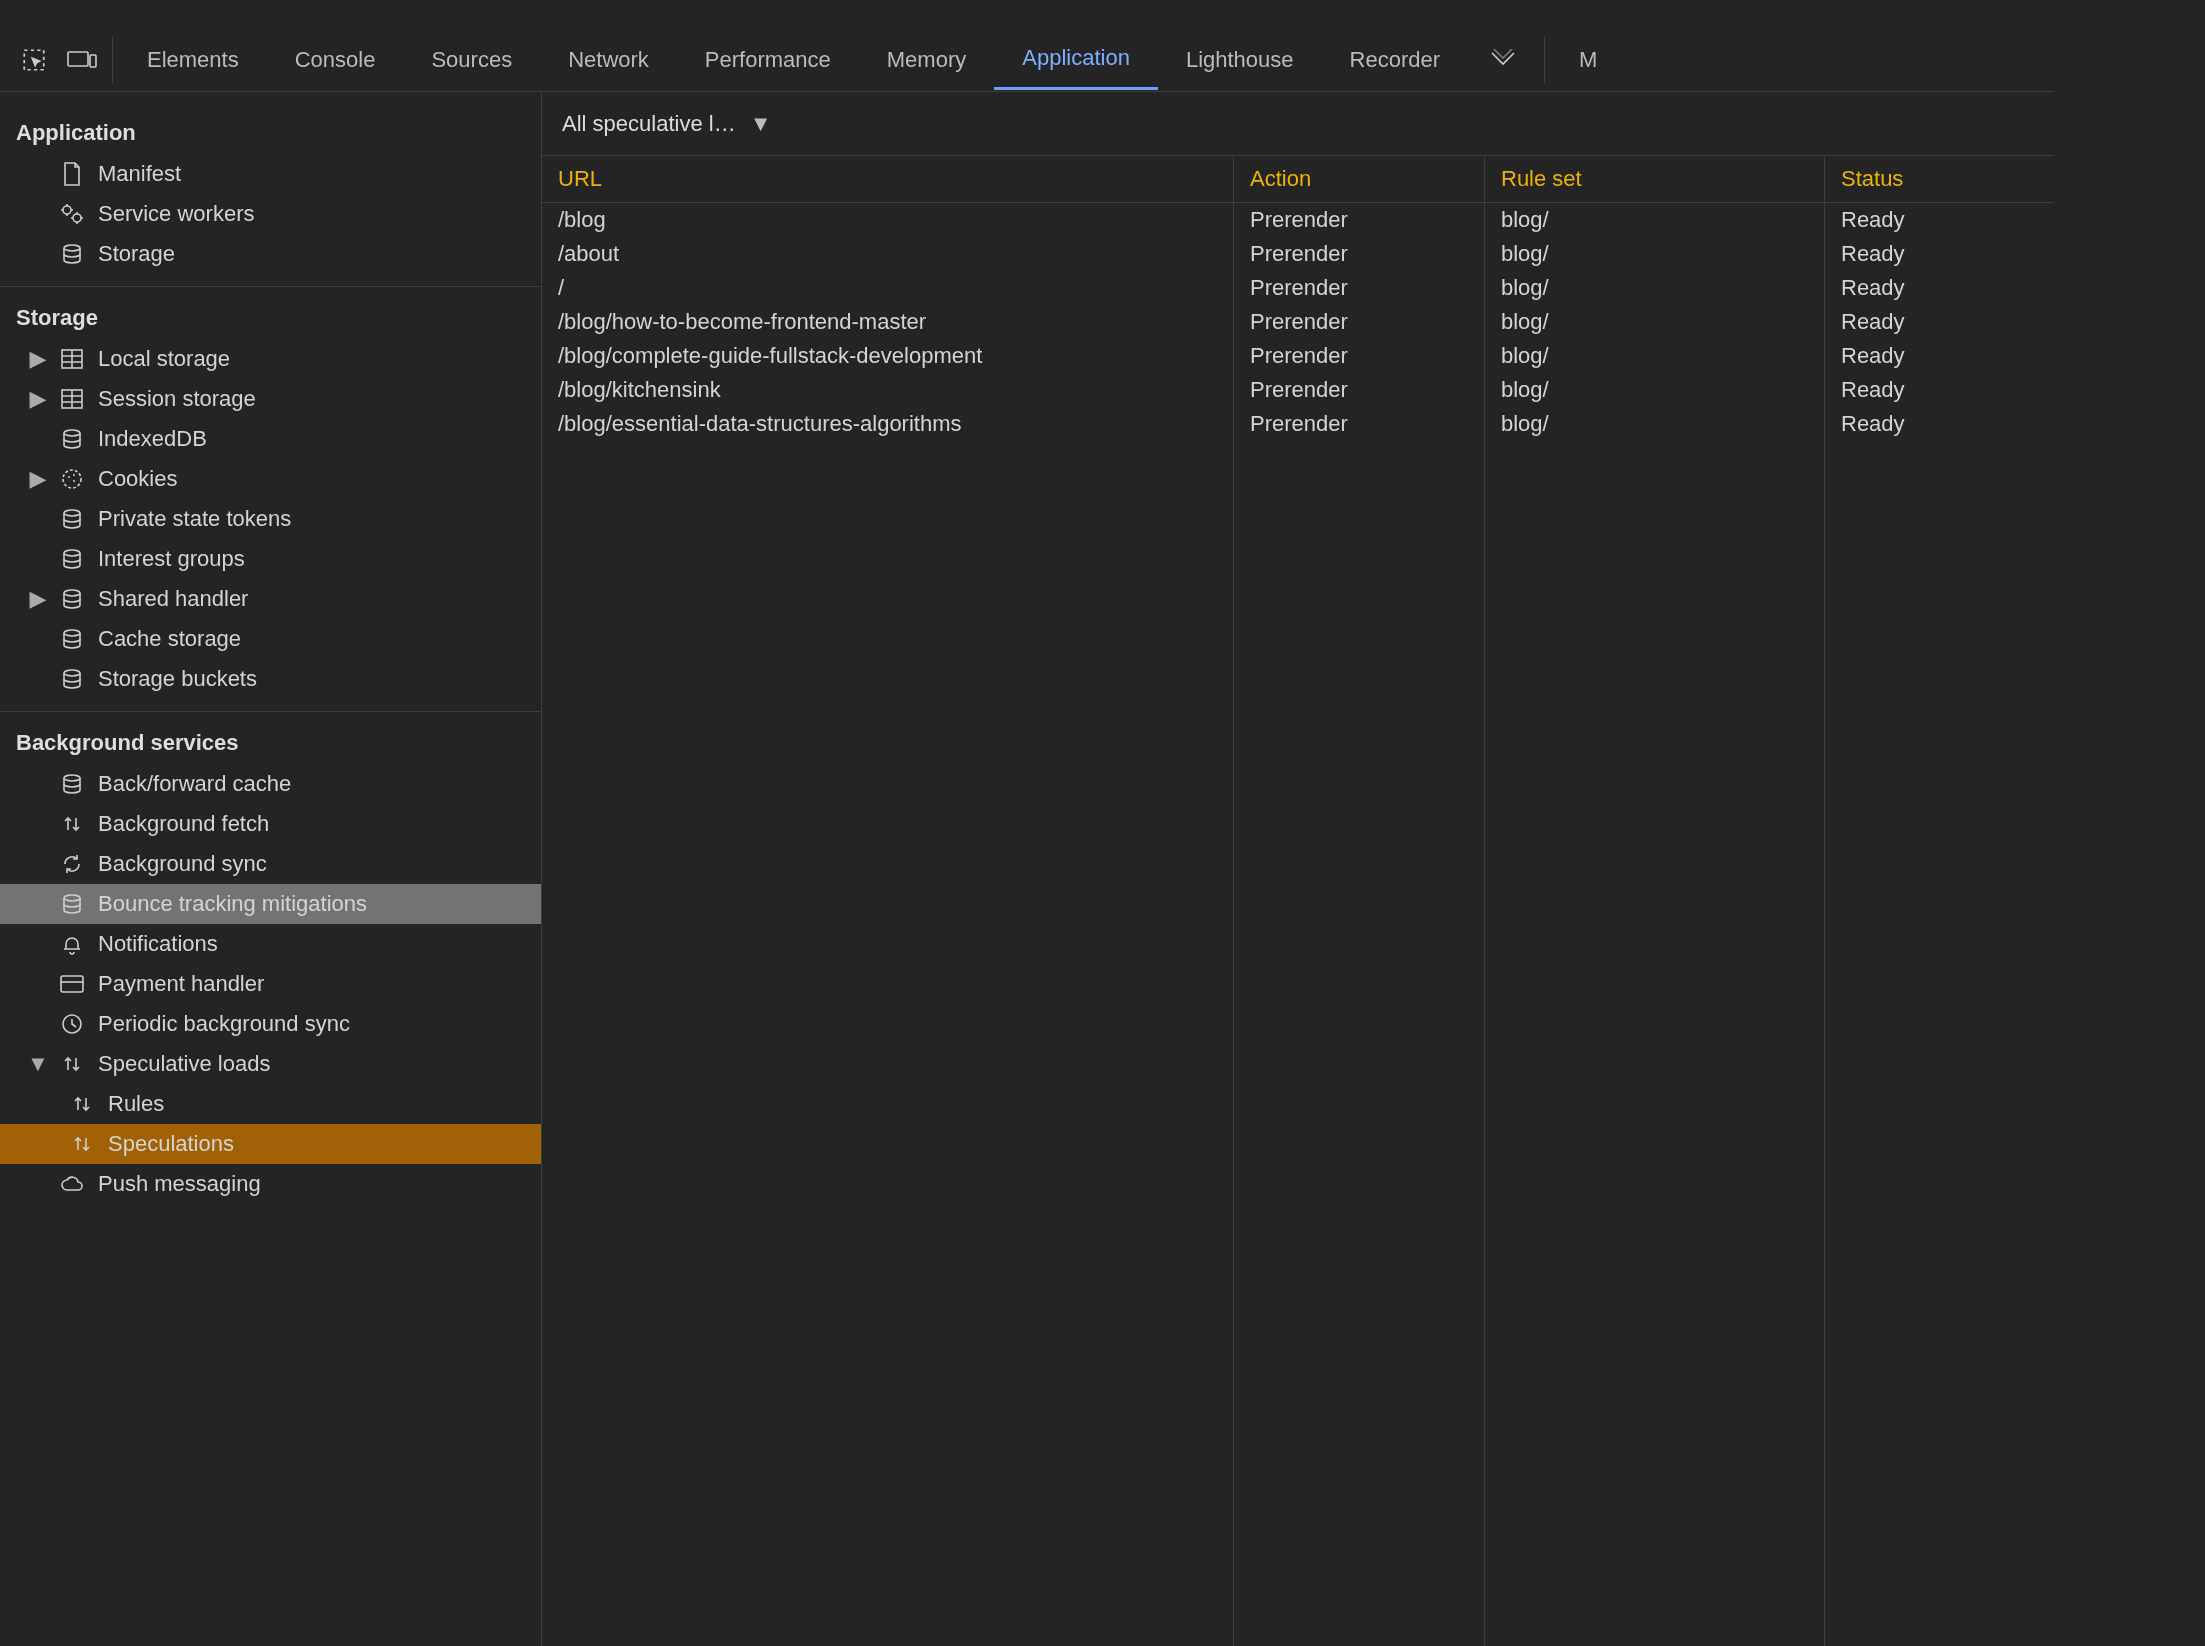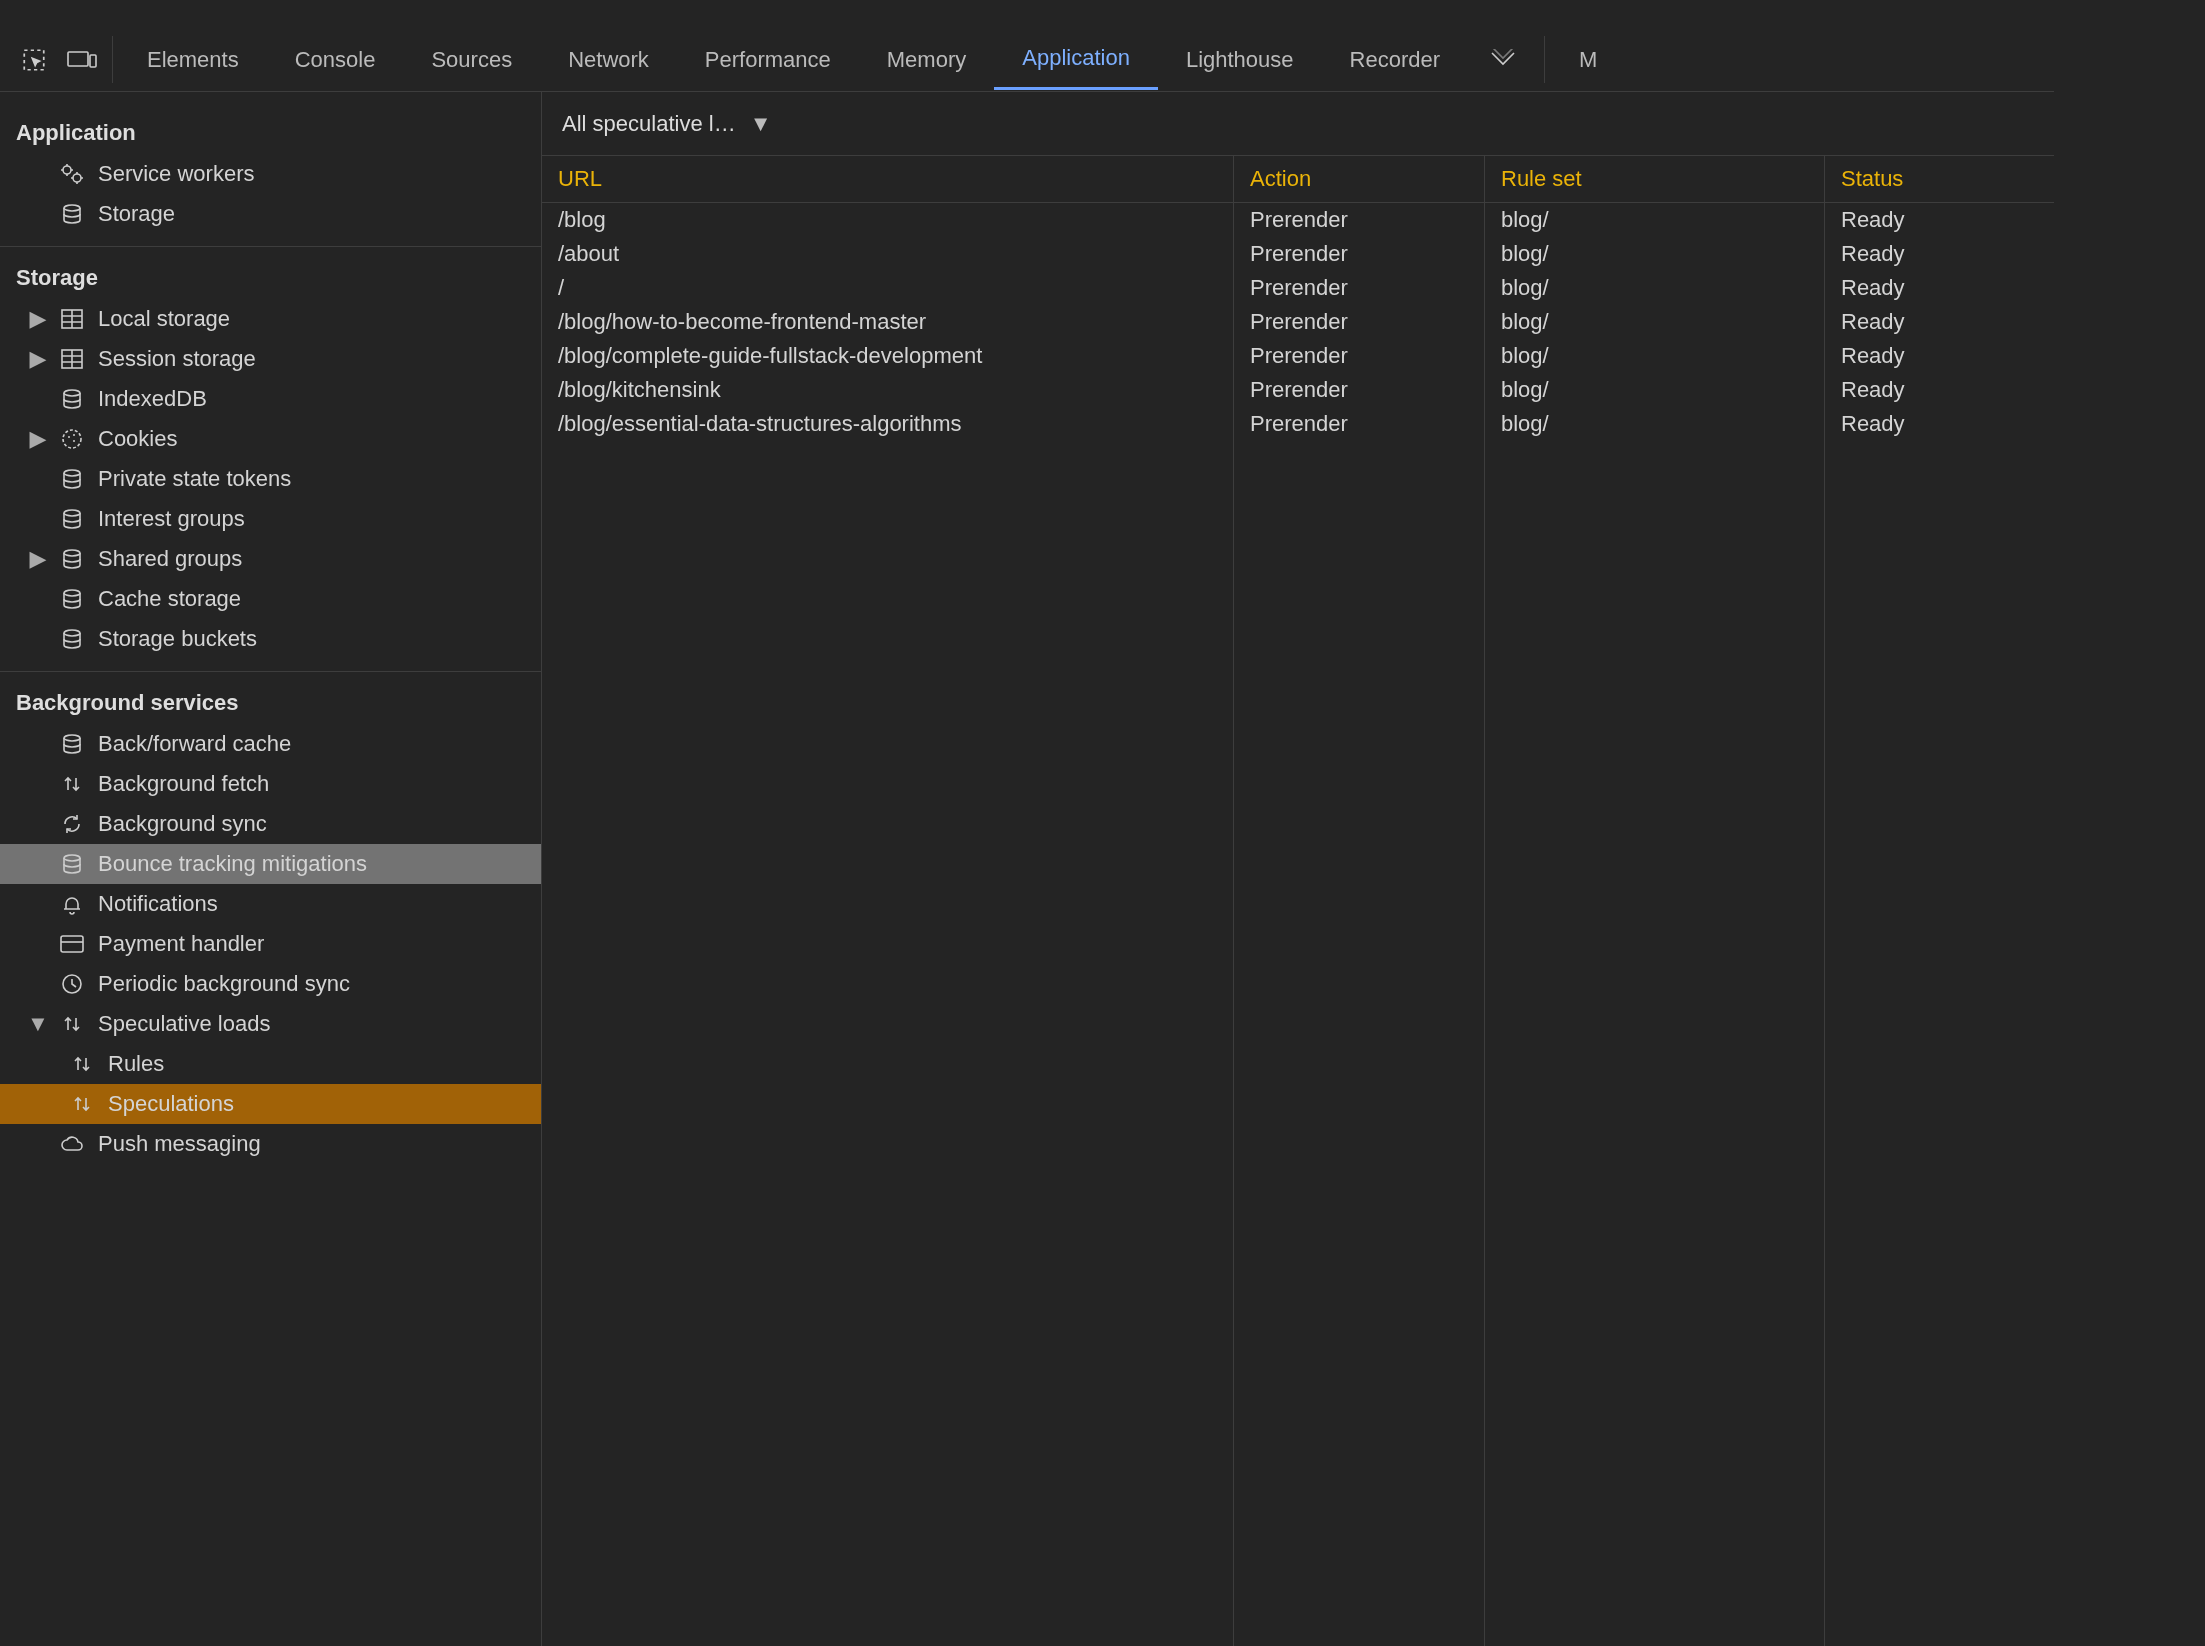--- a/index.html
+++ b/index.html
@@ -145,20 +145,30 @@
   <div class="main">
 
     <div class="sidebar">
 
       <div class="tree-group">
         <div class="section-title">Application</div>
 
         <div class="tree-item">
           <span class="arrow empty">▶</span>
           <span class="icon">
+              <svg width="22" height="26" viewBox="0 0 22 26">
+                <path d="M4 2 h10 l4 4 v18 h-14z"></path>
+                <path d="M14 2 v4 h4"></path>
+              </svg>
+            </span>
+          <span>Manifest</span>
+        </div>
+        <div class="tree-item">
+          <span class="arrow empty">▶</span>
+          <span class="icon">
               <svg width="26" height="24" viewBox="0 0 26 24">
                 <circle cx="8" cy="8" r="4"></circle>
                 <circle cx="18" cy="16" r="4"></circle>
                 <path d="M8 2v2 M8 12v2 M2 8h2 M12 8h2 M18 10v2 M18 20v2 M12 16h2 M22 16h2"></path>
               </svg>
             </span>
           <span>Service workers</span>
         </div>
         <div class="tree-item">
           <span class="arrow empty">▶</span>
@@ -243,21 +253,21 @@
         </div>
         <div class="tree-item">
           <span class="arrow">▶</span>
           <span class="icon">
               <svg width="24" height="24" viewBox="0 0 24 24">
                 <ellipse cx="12" cy="6" rx="8" ry="3"></ellipse>
                 <path d="M4 6 v12 a8 3 0 0 0 16 0 V6"></path>
                 <path d="M4 12 a8 3 0 0 0 16 0"></path>
               </svg>
             </span>
-          <span>Shared groups</span>
+          <span>Shared handler</span>
         </div>
         <div class="tree-item">
           <span class="arrow empty">▶</span>
           <span class="icon">
               <svg width="24" height="24" viewBox="0 0 24 24">
                 <ellipse cx="12" cy="6" rx="8" ry="3"></ellipse>
                 <path d="M4 6 v12 a8 3 0 0 0 16 0 V6"></path>
                 <path d="M4 12 a8 3 0 0 0 16 0"></path>
               </svg>
             </span>

